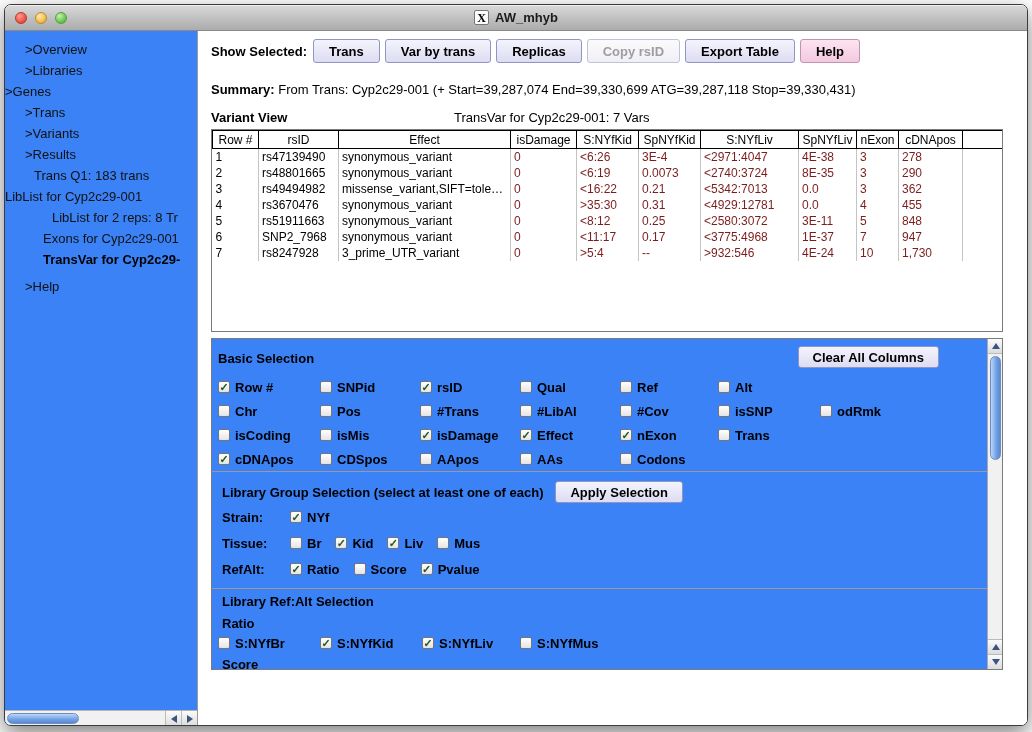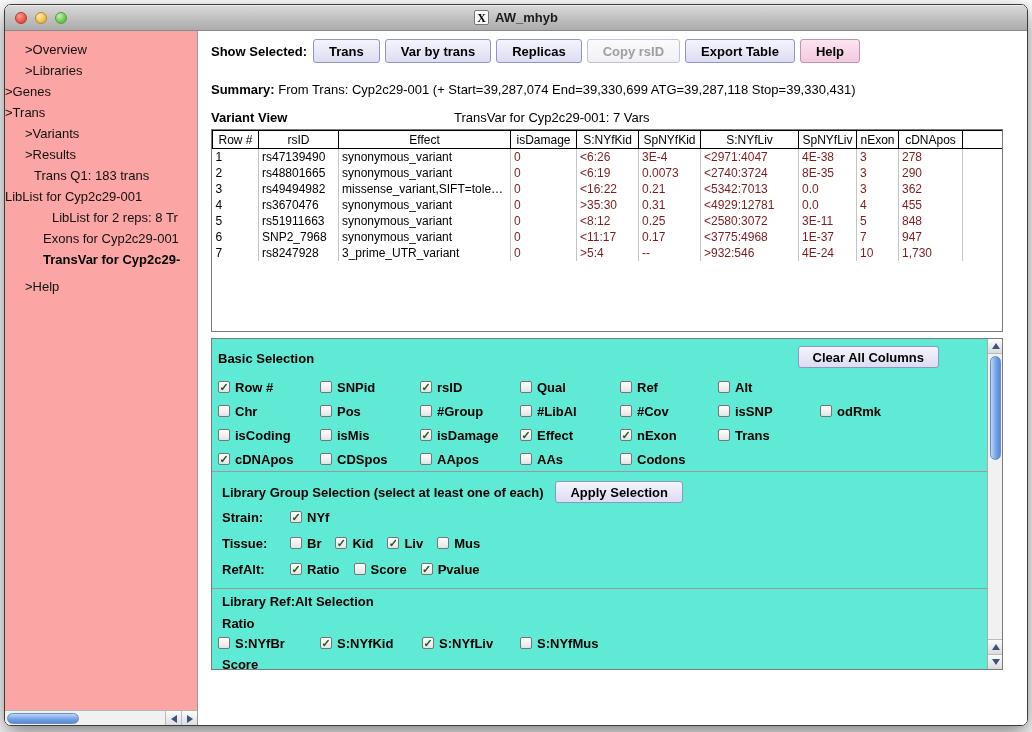--- a/index.html
+++ b/index.html
@@ -17,21 +17,21 @@
   .light{width:12px;height:12px;border-radius:50%;display:inline-block;}
   .light.red{background:radial-gradient(circle at 35% 30%,#ff9a92,#f1564a 60%,#c93a30);border:1px solid #b03a31;}
   .light.yellow{background:radial-gradient(circle at 35% 30%,#ffe9a8,#f5bf4f 60%,#d49a2f);border:1px solid #b98b2e;}
   .light.green{background:radial-gradient(circle at 35% 30%,#c5f0b2,#6cc94f 60%,#45a32d;);border:1px solid #53a043;background:radial-gradient(circle at 35% 30%,#c5f0b2,#6cc94f 60%,#45a32d);}
   .titletext{margin:0 auto;display:flex;align-items:center;gap:6px;font-size:13px;font-weight:bold;color:#1c1c1c;}
   .xicon{display:inline-block;width:15px;height:15px;background:#fdfdfd;border:1px solid #777;border-radius:2px;
     text-align:center;font:bold 12px/14px "Liberation Serif",serif;color:#000;}
 
   
   .content{display:flex;height:694px;background:#fff;}
-  .sidebar{width:193px;border-right:1px solid #9a9a9a;position:relative;background:#fca5a5;flex:none;}
+  .sidebar{width:193px;border-right:1px solid #9a9a9a;position:relative;background:#3b82f6;flex:none;}
   .tree{padding-top:8px;}
   .tree-item{height:21px;line-height:21px;font-size:13px;color:#111;white-space:nowrap;overflow:hidden;cursor:default;}
   .tree-item.bold{font-weight:bold;}
   .tree-item.gap{margin-top:6px;}
   .main{flex:1;position:relative;padding-left:13px;overflow:hidden;background:#fff;}
 
   
   .hscroll{position:absolute;left:0;right:0;bottom:0;height:15px;background:#f1f1f1;border-top:1px solid #b5b5b5;}
   .hthumb{position:absolute;left:2px;top:2px;width:72px;height:11px;border-radius:6px;
     background:linear-gradient(#bcd6f7,#6f9fe4 60%,#5a8ad2);border:1px solid #6d8cc0;}
@@ -71,21 +71,21 @@
     padding:0 2px;text-align:center;white-space:nowrap;overflow:hidden;}
   th.filler{border-left:none;border-right:none;}
   td{border-right:1px solid #c4c4c4;font-size:12px;height:16px;padding:0 3px;
     white-space:nowrap;overflow:hidden;color:#000;}
   td.val{color:#7b1d1d;}
   td.fillc{border-right:none;}
 
   .columns-bar{margin-top:10px;display:flex;align-items:center;gap:10px;}
 
   
-  .panel{margin-top:6px;width:792px;height:332px;border:1px solid #7b7b7b;position:relative;background:#5eead4;overflow:hidden;}
+  .panel{margin-top:6px;width:792px;height:332px;border:1px solid #7b7b7b;position:relative;background:#3b82f6;overflow:hidden;}
   .panel-inner{position:absolute;left:0;top:0;right:15px;bottom:0;overflow:hidden;}
   .sec-title{font-weight:bold;font-size:13px;color:#000;}
   .basic{padding:10px 0 0 6px;position:relative;}
   .clear-btn{position:absolute;top:7px;right:48px;}
   .cb-grid{display:grid;grid-template-columns:102px 100px 100px 100px 98px 102px 1fr;
     height:24px;align-items:center;padding-left:0;}
   .cb-grids{margin-top:8px;}
   .check-item{display:inline-flex;align-items:center;white-space:nowrap;cursor:default;}
   .cbox{display:inline-block;width:12px;height:12px;border:1px solid #767676;border-radius:2px;
     background:linear-gradient(#ffffff,#e4e4e4);font:bold 11px/11px "Liberation Sans",sans-serif;
@@ -118,21 +118,21 @@
       <span>AW_mhyb</span>
     </div>
   </div>
 
   <div class="content">
     <div class="sidebar">
       <div class="tree" id="tree">
           <div class="tree-item" style="padding-left: 20px;">&gt;Overview</div>
           <div class="tree-item" style="padding-left: 20px;">&gt;Libraries</div>
           <div class="tree-item" style="">&gt;Genes</div>
-          <div class="tree-item" style="">&gt;Trans</div>
+          <div class="tree-item" style="padding-left: 20px;">&gt;Trans</div>
           <div class="tree-item" style="padding-left: 20px;">&gt;Variants</div>
           <div class="tree-item" style="padding-left: 20px;">&gt;Results</div>
           <div class="tree-item" style="padding-left: 29px;">Trans Q1: 183 trans</div>
           <div class="tree-item" style="">LibList for Cyp2c29-001</div>
           <div class="tree-item" style="padding-left: 47px;">LibList for 2 reps: 8 Tr</div>
           <div class="tree-item" style="padding-left: 38px;">Exons for Cyp2c29-001</div>
           <div class="tree-item bold" style="padding-left: 38px;">TransVar for Cyp2c29-</div>
           <div class="tree-item gap" style="padding-left: 20px;">&gt;Help</div>
         </div>
       <div class="hscroll">
@@ -312,21 +312,21 @@
                   <span class="check-item">
                     <span class="cbox"></span>
                     <span class="clabel">Chr</span>
                   </span>
                   <span class="check-item">
                     <span class="cbox"></span>
                     <span class="clabel">Pos</span>
                   </span>
                   <span class="check-item">
                     <span class="cbox"></span>
-                    <span class="clabel">#Group</span>
+                    <span class="clabel">#Trans</span>
                   </span>
                   <span class="check-item">
                     <span class="cbox"></span>
                     <span class="clabel">#LibAl</span>
                   </span>
                   <span class="check-item">
                     <span class="cbox"></span>
                     <span class="clabel">#Cov</span>
                   </span>
                   <span class="check-item">

